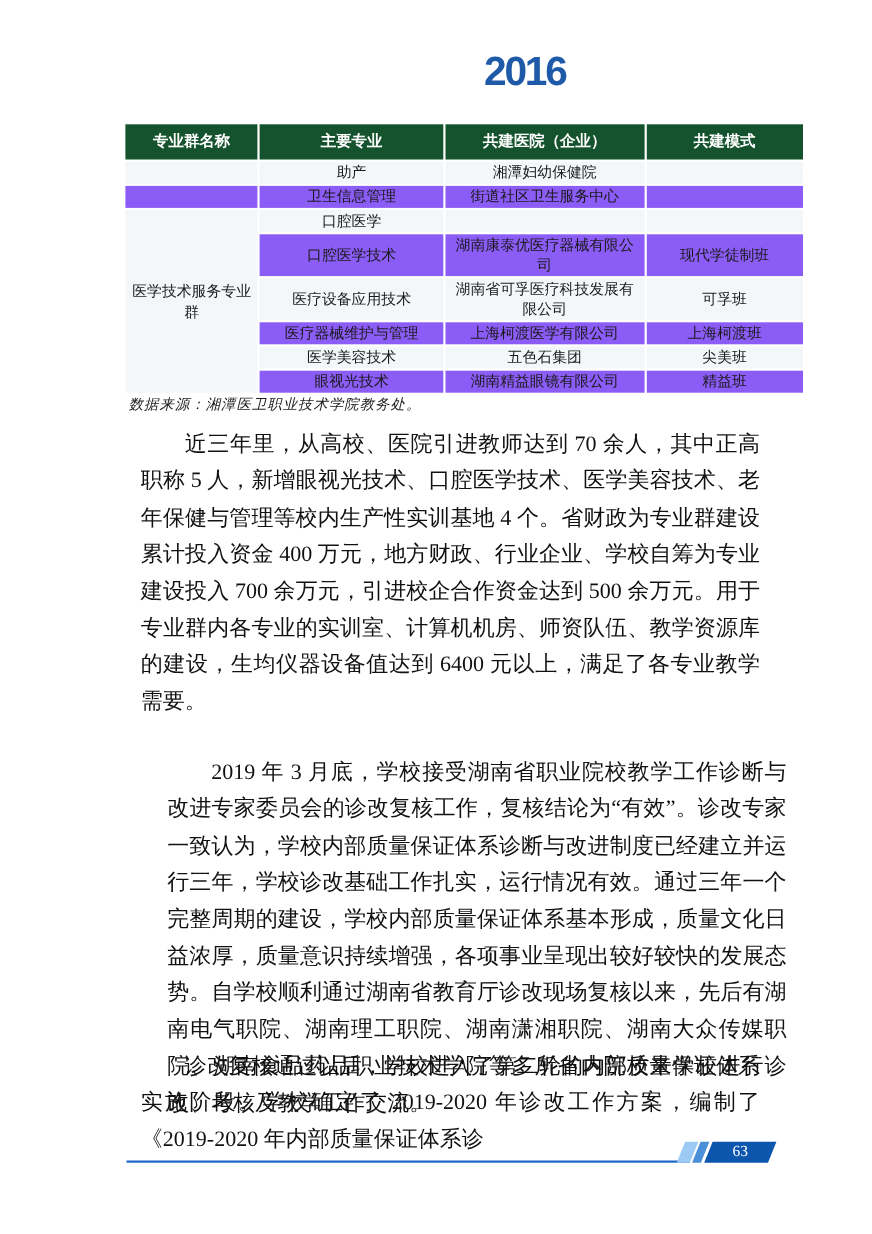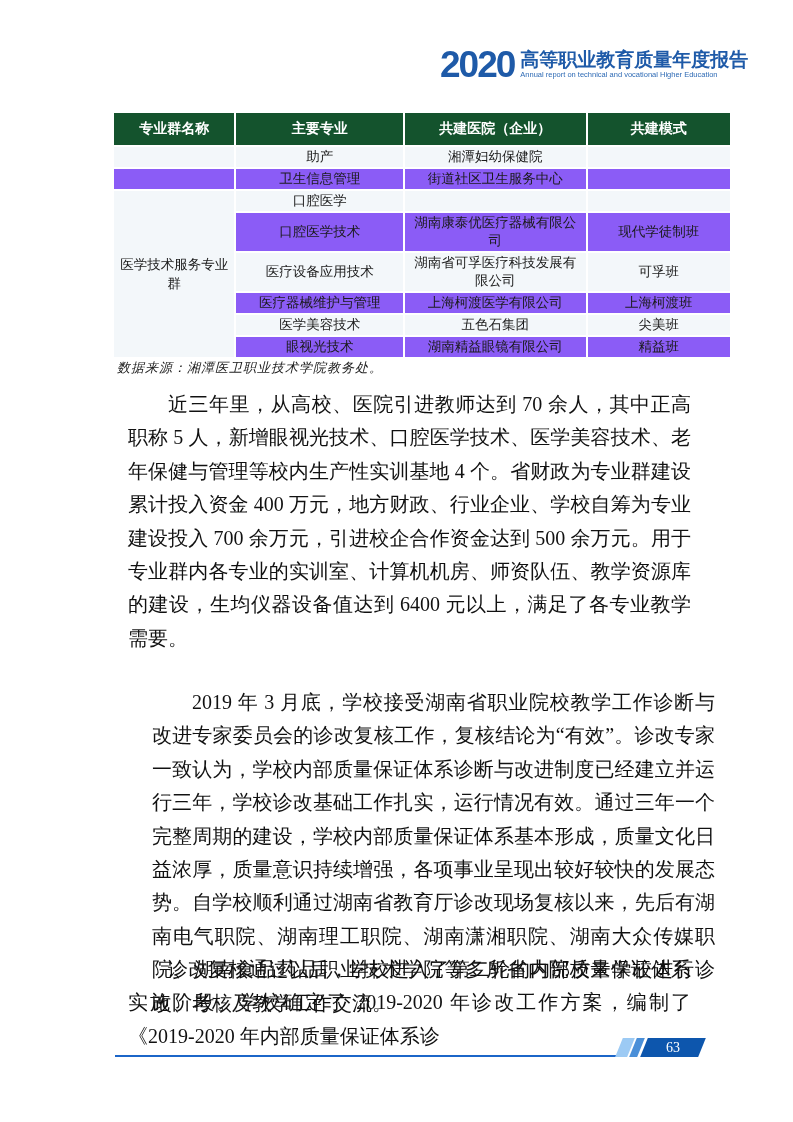--- a/index.html
+++ b/index.html
@@ -156,25 +156,21 @@
     font-family: "Liberation Serif", "DejaVu Serif", serif;
   }
   .badge .p3 span { display: inline-block; transform: skewX(22deg); }
 </style>
 </head>
 <body>
 
 <div class="page">
 
   <div class="logo">
-    <div class="logo-year">2020</div>
-    <div class="logo-text">
-      <div class="logo-title-cn">高等职业教育质量年度报告</div>
-      <div class="logo-title-en">Annual report on technical and  vocational Higher Education</div>
-    </div>
+    <div class="logo-year">2016</div>
   </div>
 
   <div class="tbl-wrap">
     <table class="tbl">
       <colgroup>
           <col class="col1">
           <col class="col2">
           <col class="col3">
           <col class="col4">
         </colgroup>

